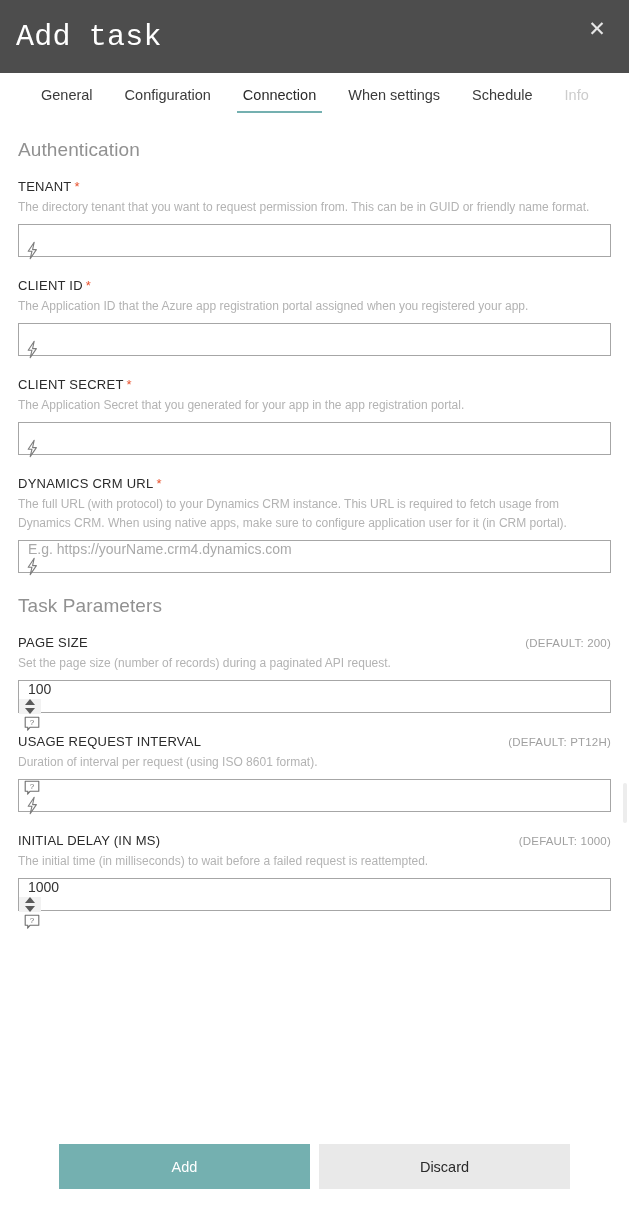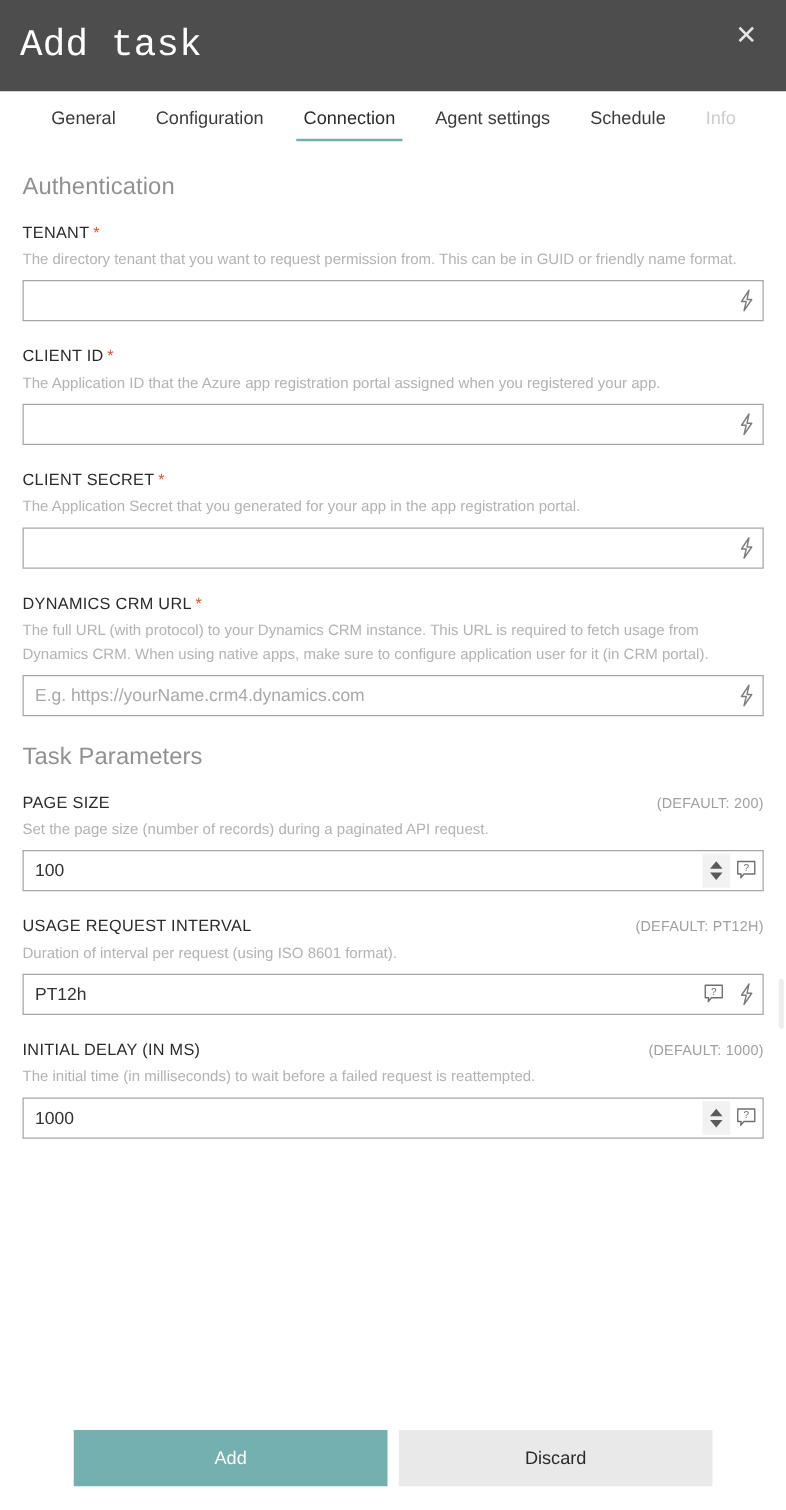--- a/index.html
+++ b/index.html
@@ -137,20 +137,21 @@
   }
 
   
   .input-wrap {
     position: relative;
     height: 33px;
     border: 1px solid #a6a6a6;
     background: #ffffff;
     display: flex;
     align-items: stretch;
+    flex-direction: column;
   }
   .input-wrap input {
     flex: 1 1 auto;
     border: none;
     outline: none;
     font-family: "Liberation Sans", sans-serif;
     font-size: 14px;
     color: #333333;
     padding: 0 8px 0 9px;
     background: transparent;
@@ -230,21 +231,21 @@
 
   <div class="header">
     <div class="header-title">Add task</div>
     <div class="close-btn">✕</div>
   </div>
 
   <div class="tabs" id="tab-bar">
       <div class="tab">General</div>
       <div class="tab">Configuration</div>
       <div class="tab active">Connection</div>
-      <div class="tab">Agent settings</div>
+      <div class="tab">When settings</div>
       <div class="tab">Schedule</div>
       <div class="tab disabled">Info</div>
     </div>
 
   <div class="body" id="dialog-body">
     <div class="scroll-hint"></div>
   <div class="section-title">Authentication</div>
       <div class="field">
         <div class="label-row">
           <div><span class="label">TENANT</span><span class="req">*</span></div>
@@ -322,21 +323,20 @@
           </span>
         </div>
       </div>
       <div class="field">
         <div class="label-row">
           <div><span class="label">USAGE REQUEST INTERVAL</span></div>
           <span class="default-hint">(DEFAULT: PT12H)</span>
         </div>
         <div class="desc">Duration of interval per request (using ISO 8601 format).</div>
         <div class="input-wrap">
-          <input type="text" value="PT12h" style="">
           <span class="adorn">
             <svg width="16" height="16" viewBox="0 0 16 16">
               <path d="M1.2 1.2 H14.8 V11.2 H6.2 L3.6 14.2 L3.9 11.2 H1.2 Z" fill="none" stroke="#6f6f6f" stroke-width="1.1" stroke-linejoin="round"></path>
               <text x="8" y="8.8" font-family="Liberation Sans, sans-serif" font-size="8" fill="#6f6f6f" text-anchor="middle">?</text>
             </svg>
           </span>
           <span class="adorn">
             <svg width="15" height="19" viewBox="0 0 15 19">
               <path d="M9.2 1.2 L3.2 10.2 L7.0 10.2 L5.2 17.6 L11.4 8.6 L7.6 8.6 Z" fill="none" stroke="#7d7d7d" stroke-width="1.1" stroke-linejoin="round"></path>
             </svg>

